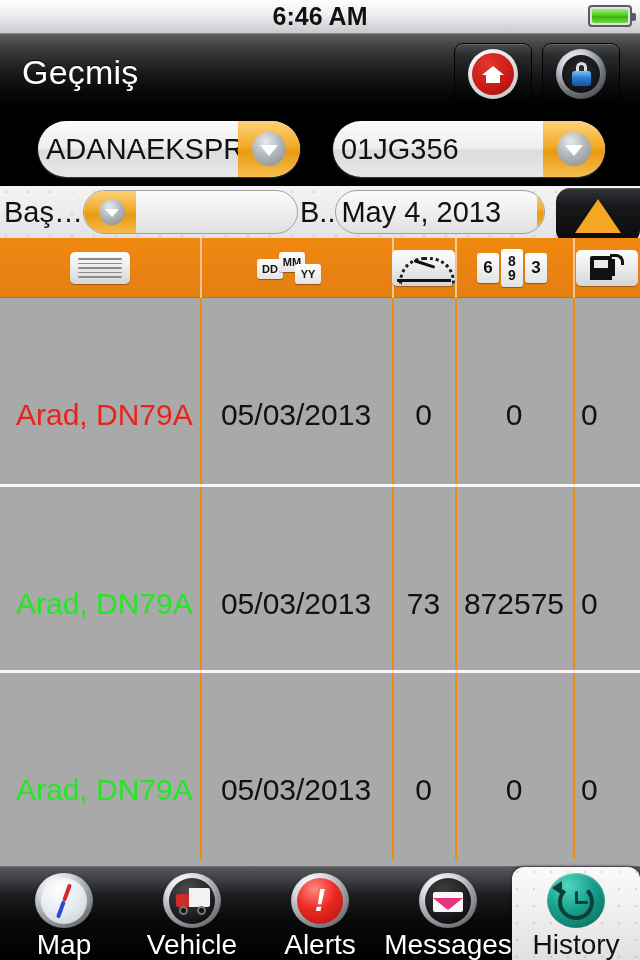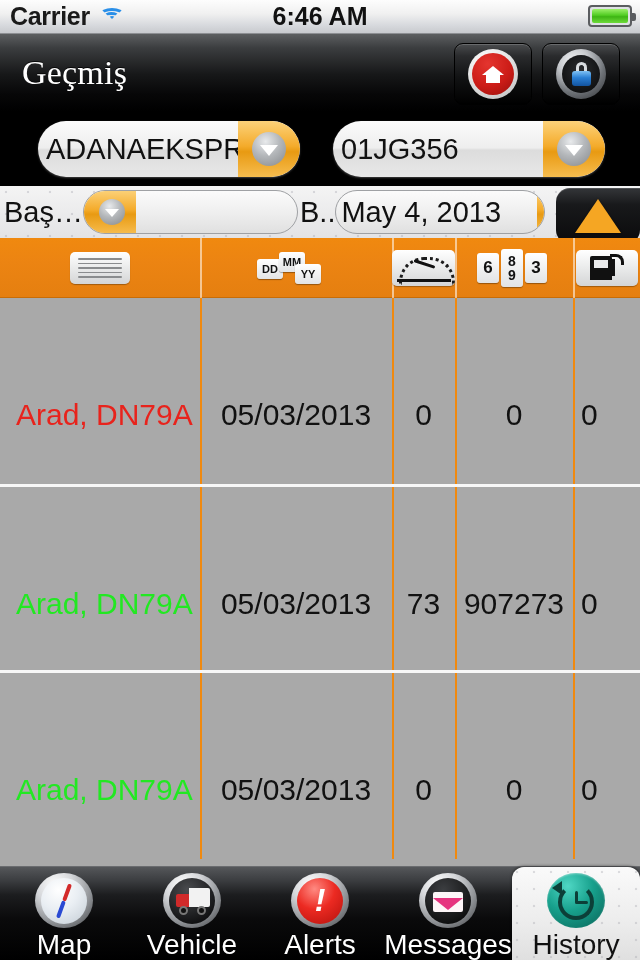--- a/index.html
+++ b/index.html
@@ -35,21 +35,21 @@
               background:linear-gradient(180deg,#9cf06a 0%,#51cc22 45%,#3eb414 55%,#6ddb3a 100%); }
 
   
   .navbar{
     position:absolute; left:0; top:34px; width:640px; height:78px;
     background:linear-gradient(180deg,#5d5f61 0%,#3b3d3f 18%,#171819 52%,#070708 78%,#000 100%);
     border-bottom:1px solid #000;
     display:flex; align-items:center;
   }
   .nav-title{ color:#fff; font-size:34px; padding-left:22px; font-weight:400; letter-spacing:0.2px;
-              text-shadow:0 -1px 0 rgba(0,0,0,.8);font-family:Liberation Serif, serif; }
+              text-shadow:0 -1px 0 rgba(0,0,0,.8); }
   .nav-btns{ position:absolute; right:20px; top:9px; display:flex; gap:10px; }
   .navbtn{
     width:78px; height:62px; border-radius:9px;
     background:linear-gradient(180deg,#4a4c4e 0%,#2a2b2d 20%,#121314 55%,#000 100%);
     border:1px solid #000; display:flex; align-items:center; justify-content:center;
     box-shadow:inset 0 1px 0 rgba(255,255,255,.18);
   }
   .home-ico{ width:50px; height:50px; border-radius:50%;
              background:radial-gradient(circle at 38% 28%,#ffffff 0%,#e9e9e9 40%,#b9b9b9 100%);
              display:flex; align-items:center; justify-content:center; }
@@ -250,28 +250,20 @@
   .histico .m{ position:absolute; left:28px; top:28px; width:13px; height:3px; background:#0c3f38; border-radius:2px; }
   .histico .ar{ position:absolute; left:5px; top:8px; width:0;height:0;
        border-top:7px solid transparent; border-bottom:7px solid transparent; border-right:10px solid #0c3f38; }
 </style>
 </head>
 <body>
 
 <div id="app">
 
   <div class="statusbar">
-    <div class="sb-left">
-      <div class="sb-carrier">Carrier</div>
-      <div class="sb-wifi">
-          <i></i>
-          <i></i>
-          <i></i>
-        </div>
-    </div>
     <div class="sb-center">6:46 AM</div>
     <div class="sb-right">
       <div class="battery">
           <i></i>
         </div>
     </div>
   </div>
 
   <div class="navbar">
     <div class="nav-title">Geçmiş</div>
@@ -415,21 +407,21 @@
         <div class="cell c-left" style="left:0;width:200px;padding-left:16px">
           <span class="name" style="color:#22e822">Arad, DN79A</span>
         </div>
         <div class="cell c-ctr" style="left:200px;width:192px">
           <span>05/03/2013</span>
         </div>
         <div class="cell c-ctr" style="left:392px;width:63px">
           <span>73</span>
         </div>
         <div class="cell c-ctr" style="left:455px;width:118px">
-          <span>907273</span>
+          <span>872575</span>
         </div>
         <div class="cell c-left" style="left:573px;width:67px;padding-left:8px">
           <span>0</span>
         </div>
       </div>
 
       <div class="trow">
         <div class="rowsep" style="left:200px"></div>
         <div class="rowsep" style="left:392px"></div>
         <div class="rowsep" style="left:455px"></div>

